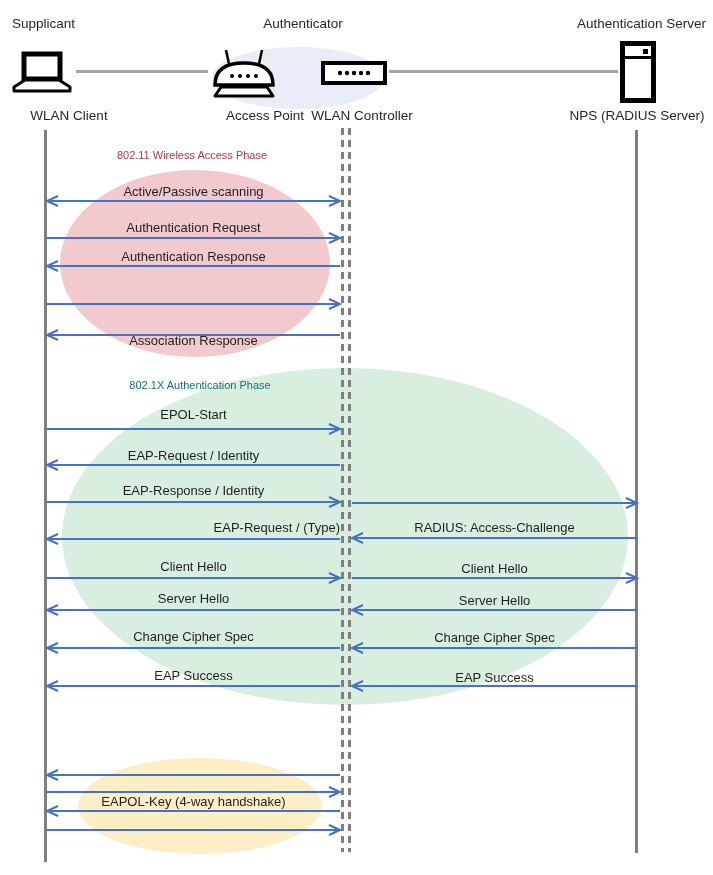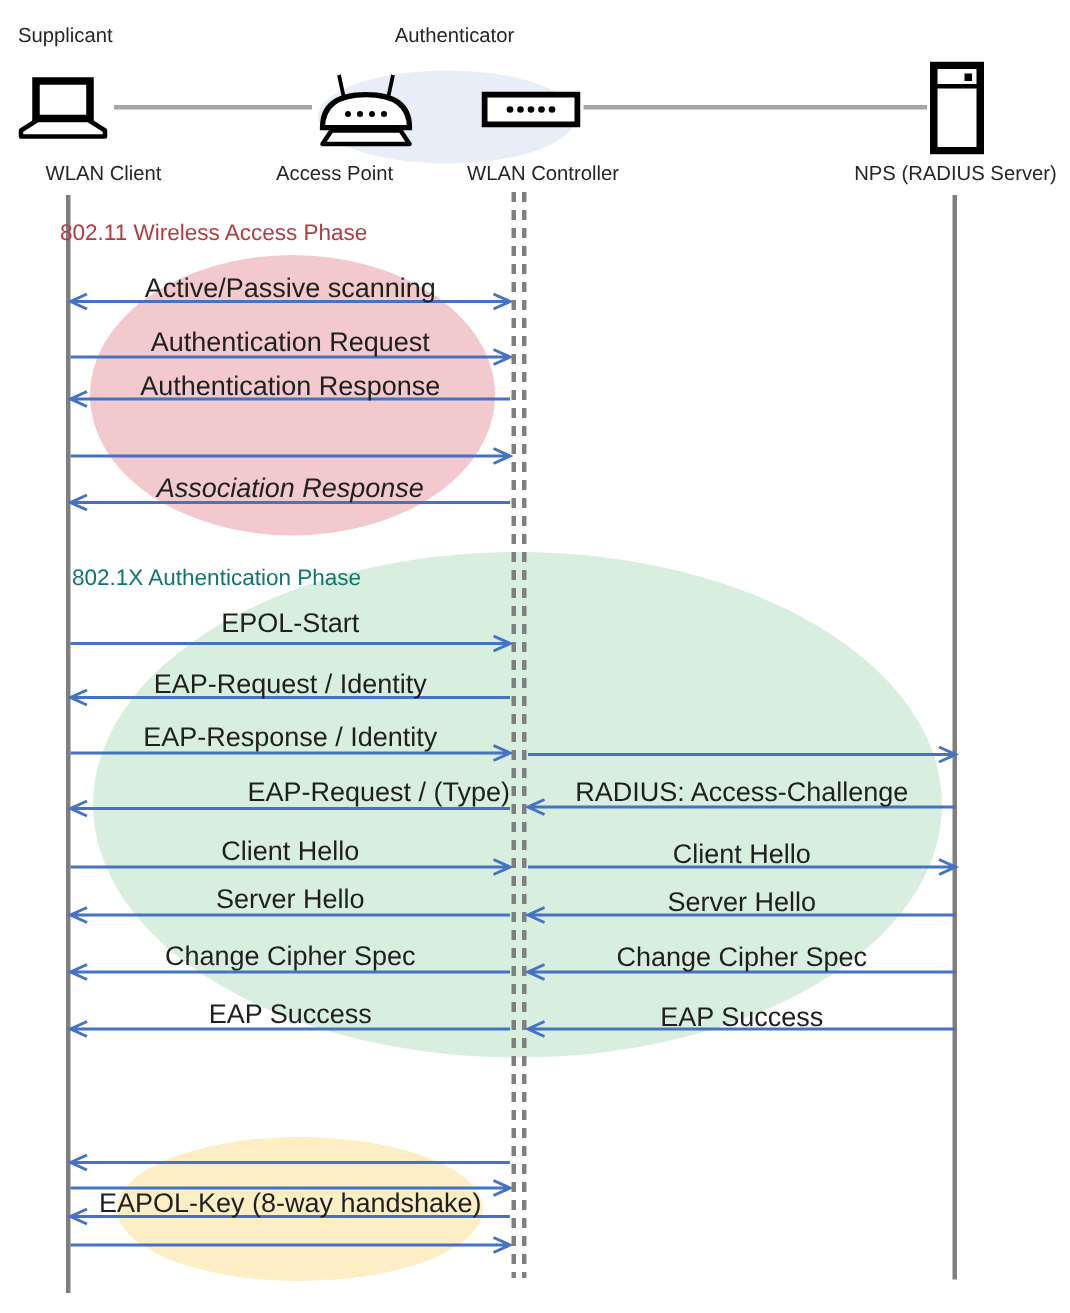--- a/index.html
+++ b/index.html
@@ -3,21 +3,21 @@
 <meta charset="utf-8">
 <style>
   html,body{margin:0;padding:0;background:#fff;font-family:"Liberation Sans",sans-serif;}
   .stage{position:relative;width:713px;height:875px;overflow:hidden;background:#fff;}
 
   .role,.dev{position:absolute;height:18px;line-height:18px;font-size:13.5px;color:#262626;}
   .role-supplicant{left:12px;top:15px;width:150px;text-align:left;}
   .role-authenticator{left:233px;top:15px;width:140px;text-align:center;}
   .role-server{left:500px;top:15px;width:206px;text-align:right;}
   .dev-client{left:6px;top:107px;width:92px;text-align:center;margin-left:17px;}
-  .dev-ap{left:184px;top:107px;width:120px;text-align:left;}
+  .dev-ap{left:184px;top:107px;width:120px;text-align:right;}
   .dev-controller{left:297px;top:107px;width:130px;text-align:center;}
   .dev-nps{left:537px;top:107px;width:200px;text-align:center;}
 
   .hdr-ellipse{position:absolute;left:212px;top:47px;width:172px;height:62px;border-radius:50%;z-index:1;}
   .icon{position:absolute;z-index:2;}
   .icon-laptop{left:12px;top:51px;}
   .icon-ap{left:210px;top:48px;}
   .icon-controller{left:321px;top:61px;}
   .icon-server{left:620px;top:41px;}
 
@@ -32,37 +32,38 @@
   .ll-left{left:44px;top:130px;height:732px;}
   .ll-mid1{left:341px;top:128px;height:724px;}
   .ll-mid2{left:348px;top:128px;height:724px;}
   .ll-right{left:635px;top:130px;height:723px;}
 
   .phase-ellipse{position:absolute;border-radius:50%;z-index:1;}
   .pe1{left:60px;top:170px;width:270px;height:187px;}
   .pe2{left:62px;top:368px;width:566px;height:337px;}
   .pe3{left:78px;top:758px;width:244px;height:96px;}
 
-  .phase-title{position:absolute;font-size:15px;line-height:19px;text-align:left;white-space:pre-line;z-index:5;}
+  .phase-title{position:absolute;font-size:11px;line-height:19px;text-align:center;white-space:pre-line;z-index:5;}
   .pt1{left:40px;top:146px;width:304px;}
   .pt2{left:48px;top:376px;width:304px;}
   .pt3{left:40px;top:722px;width:304px;}
 
   .arrows{position:absolute;left:0;top:0;z-index:3;}
   .arrows path{fill:none;stroke:var(--arrow,#4472c4);stroke-width:2;stroke-linejoin:miter;}
 
-  .msg-label{position:absolute;height:18px;line-height:18px;font-size:18px;color:var(--label,#1f1f1f);text-align:center;z-index:5;}
+  .msg-label{position:absolute;height:18px;line-height:18px;font-size:13px;color:var(--label,#1f1f1f);text-align:center;z-index:5;}
 </style>
 </head>
 <body>
 
 <div class="stage" style="--arrow: #4472c4; --lifeline: #7f7f7f; --connector: #a6a6a6; --label: #1f1f1f;">
 
   <div class="role role-authenticator">Authenticator</div>
   <div class="role role-supplicant">Supplicant</div>
+  <div class="role role-server">Authentication Server</div>
 
   <div class="hdr-ellipse" style="background: rgb(233, 237, 247);"></div>
 
   <div class="connector c1"></div>
   <div class="connector c2"></div>
   <div class="connector c3"></div>
 
   <svg class="icon icon-laptop" width="62" height="43" viewBox="0 0 62 43">
     <rect x="12" y="3" width="36" height="25" fill="#fff" stroke="#000" stroke-width="5"></rect>
     <path d="M2 36 L13 29 H47 L58 36 V40 H2 Z" fill="#fff" stroke="#000" stroke-width="3" stroke-linejoin="round"></path>
@@ -129,28 +130,28 @@
       <path d="M352 538 L637 538 M363 533 L352 538 L363 543"></path>
       <path d="M352 578 L637 578 M626 573 L637 578 L626 583"></path>
       <path d="M352 610 L637 610 M363 605 L352 610 L363 615"></path>
       <path d="M352 648 L637 648 M363 643 L352 648 L363 653"></path>
       <path d="M352 686 L637 686 M363 681 L352 686 L363 691"></path>
     </svg>
 
 <div class="msg-label" style="left: 47px; width: 293px; top: 183px;">Active/Passive scanning</div>
     <div class="msg-label" style="left: 47px; width: 293px; top: 219px; text-align: center;">Authentication Request</div>
     <div class="msg-label" style="left: 47px; width: 293px; top: 248px;">Authentication Response</div>
-    <div class="msg-label" style="left: 47px; width: 293px; top: 316px; font-style: italic;">Association Response</div>
+    <div class="msg-label" style="left: 47px; width: 293px; top: 332px;">Association Response</div>
     <div class="msg-label" style="left: 47px; width: 293px; top: 406px;">EPOL-Start</div>
     <div class="msg-label" style="left: 47px; width: 293px; top: 447px;">EAP-Request / Identity</div>
     <div class="msg-label" style="left: 47px; width: 293px; top: 482px;">EAP-Response / Identity</div>
     <div class="msg-label" style="left: 47px; width: 293px; top: 519px; text-align: right;">EAP-Request / (Type)</div>
     <div class="msg-label" style="left: 47px; width: 293px; top: 558px;">Client Hello</div>
     <div class="msg-label" style="left: 47px; width: 293px; top: 590px;">Server Hello</div>
     <div class="msg-label" style="left: 47px; width: 293px; top: 628px;">Change Cipher Spec</div>
     <div class="msg-label" style="left: 47px; width: 293px; top: 667px;">EAP Success</div>
-    <div class="msg-label" style="left: 47px; width: 293px; top: 793px;">EAPOL-Key (8-way handshake)</div>
+    <div class="msg-label" style="left: 47px; width: 293px; top: 793px;">EAPOL-Key (4-way handshake)</div>
     <div class="msg-label" style="left: 352px; width: 285px; top: 519px;">RADIUS: Access-Challenge</div>
     <div class="msg-label" style="left: 352px; width: 285px; top: 560px;">Client Hello</div>
     <div class="msg-label" style="left: 352px; width: 285px; top: 592px;">Server Hello</div>
     <div class="msg-label" style="left: 352px; width: 285px; top: 629px;">Change Cipher Spec</div>
     <div class="msg-label" style="left: 352px; width: 285px; top: 669px;">EAP Success</div>
   </div>
 
 </body></html>

